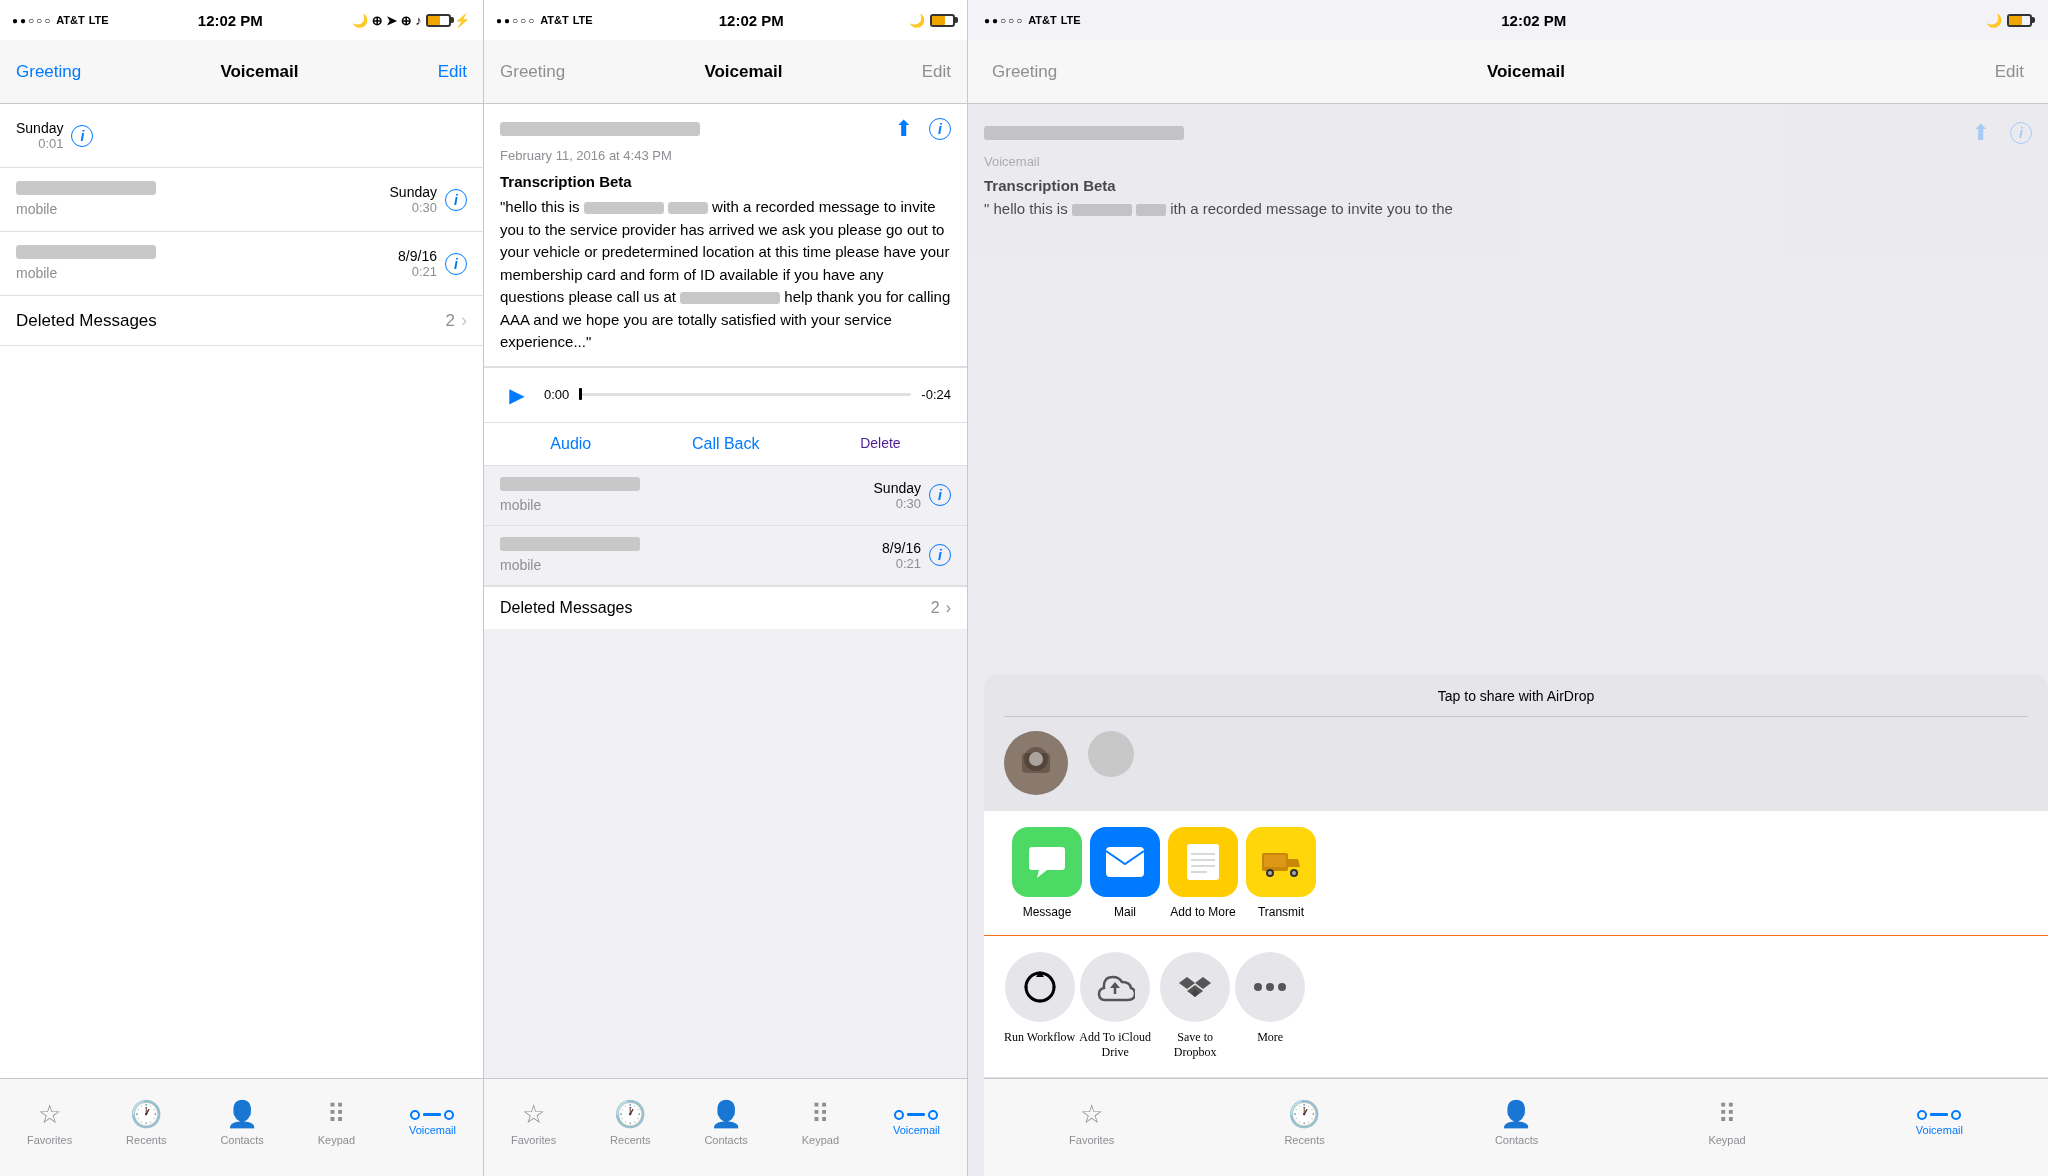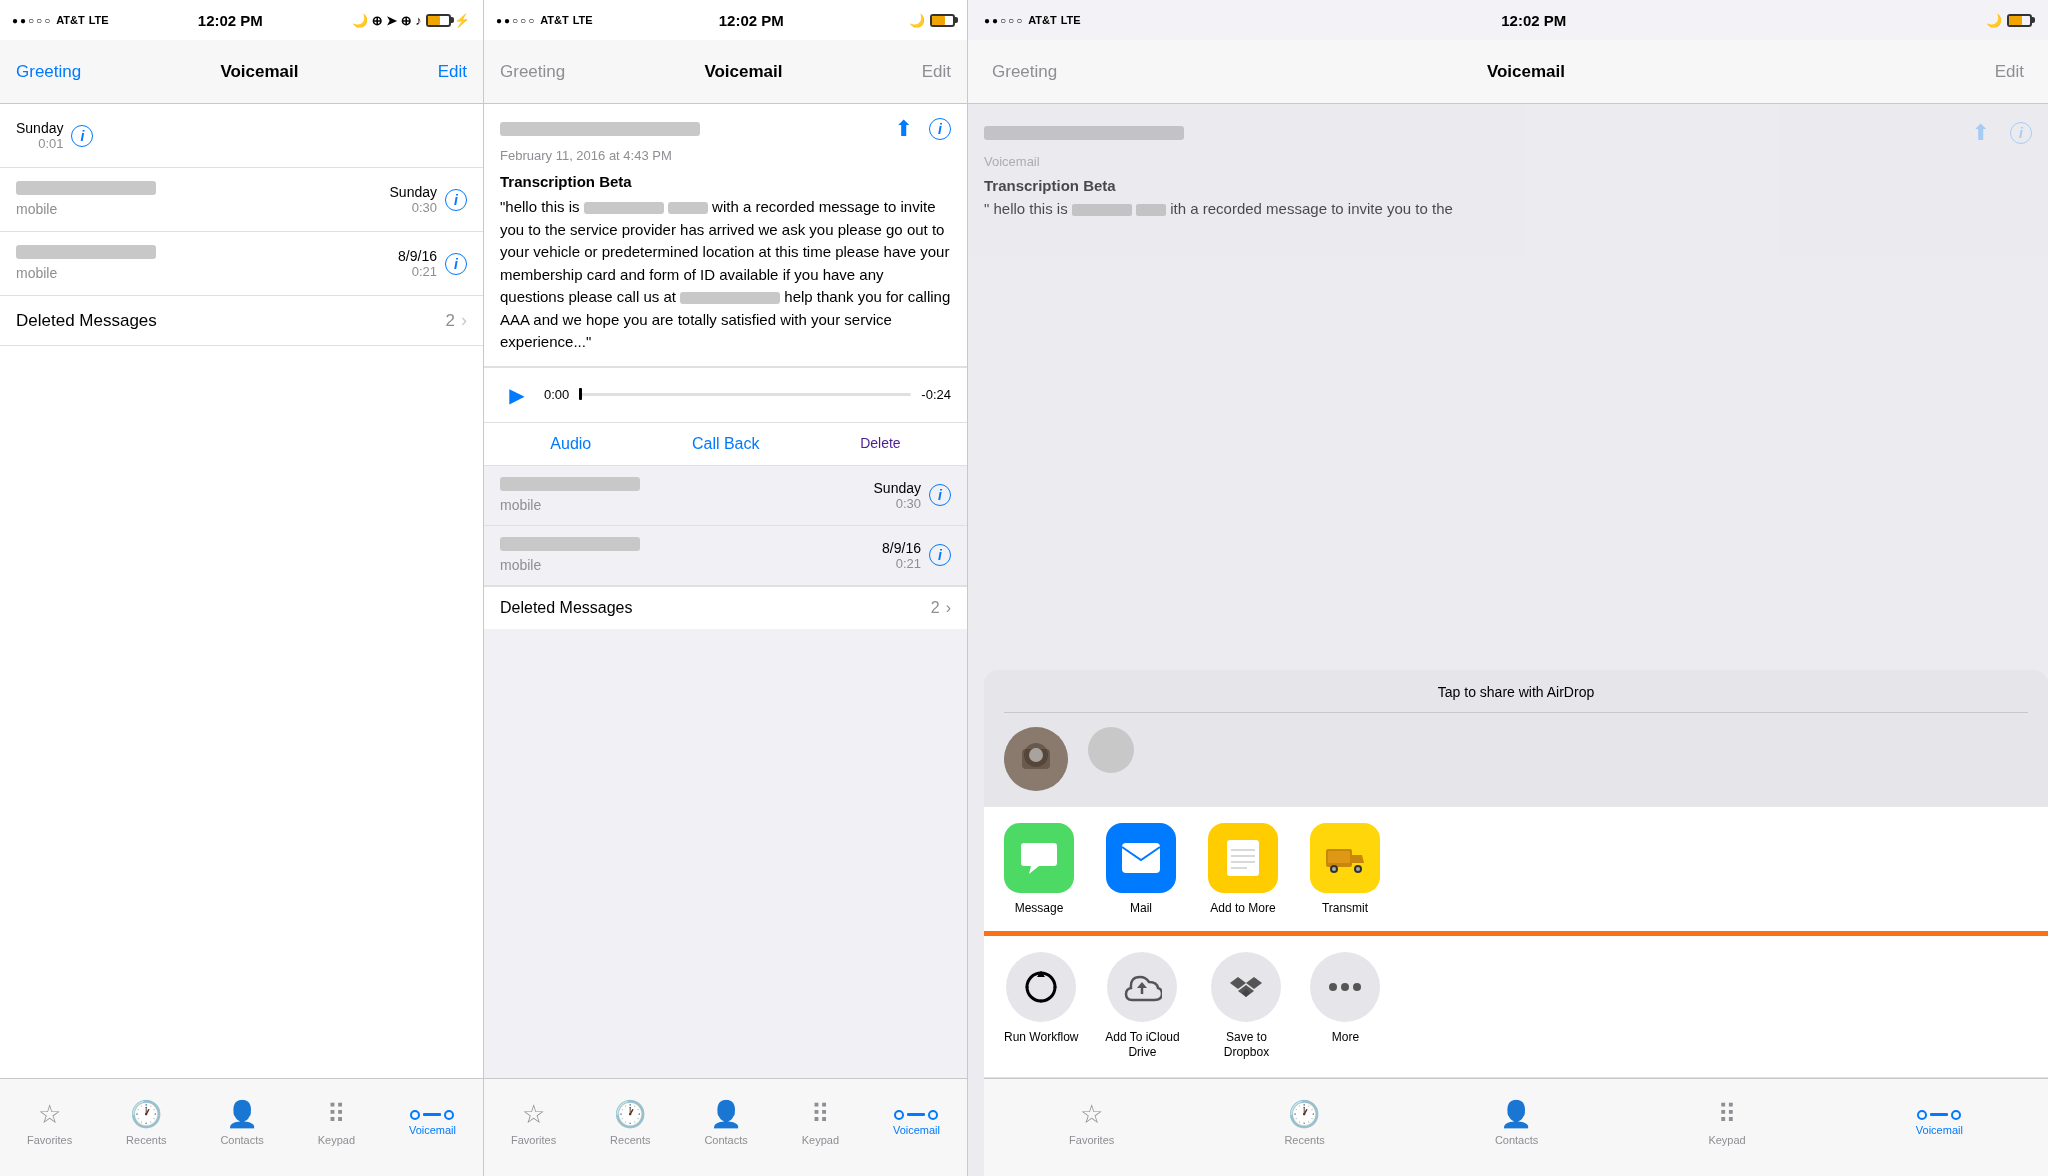--- a/index.html
+++ b/index.html
@@ -335,23 +335,23 @@
       background: #c8c8c8;
     }
 
     .share-sheet-main {
       background: #fff;
       padding: 0;
     }
 
     .share-row-icons {
       display: flex;
-      padding: 16px 20px;
-      gap: 32px;
-      border-bottom: 5px solid #f97316;
+      padding: 16px 28px;
+      gap: 8px;
+      border-bottom: 1px solid #f97316;
       overflow-x: auto;
     }
 
     .share-app-item {
       display: flex;
       flex-direction: column;
       align-items: center;
       gap: 8px;
       cursor: pointer;
     }
@@ -366,22 +366,22 @@
     .share-app-icon.green { background: #4cd964; }
     .share-app-icon.blue { background: #007aff; }
     .share-app-icon.yellow { background: #ffcc00; }
     .share-app-icon.yellow-truck { background: #ffd60a; }
 
     .share-app-label { font-size: 12px; color: #000; text-align: center; }
 
     .share-row-actions {
       display: flex;
       padding: 16px 20px;
-      gap: 24px;
       border-bottom: 1px solid #e0e0e3;
+      font-family: Liberation Serif, serif;
     }
 
     .share-action-item {
       display: flex;
       flex-direction: column;
       align-items: center;
       gap: 8px;
       cursor: pointer;
     }
 

